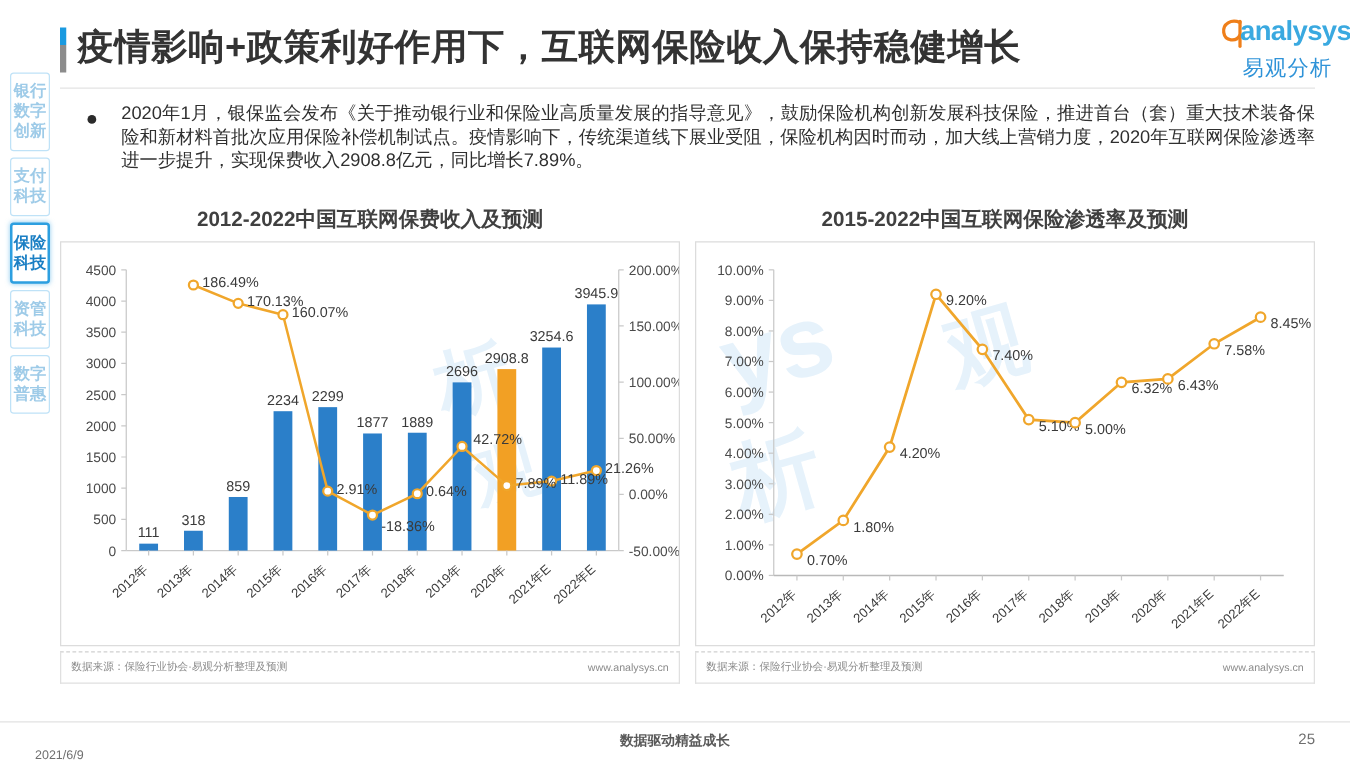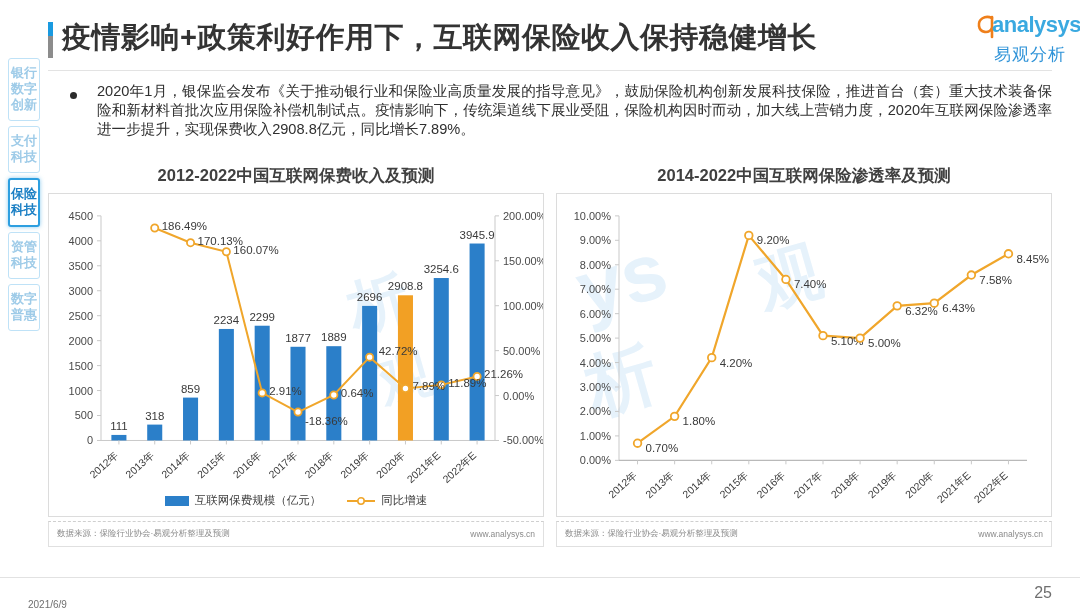--- a/index.html
+++ b/index.html
@@ -61,21 +61,21 @@
      justify-content:center;align-items:center;gap:26px;font-size:11.5px;color:#3d3d3d;}
   .lg-item{display:flex;align-items:center;gap:6px;}
   .lg-bar{width:24px;height:10px;background:#2b7fc9;display:inline-block;}
   .lg-line{width:28px;height:10px;position:relative;display:inline-block;}
   
   .bottombar{position:absolute;left:0;bottom:0;width:1080px;height:30px;
      border-top:1px solid #e2e2e2;}
   .bb-date{position:absolute;left:28px;top:21px;font-size:10px;color:#6f6f6f;text-align:center;}
   .bb-center{position:absolute;left:0;top:7px;width:100%;text-align:center;
      font-size:11px;color:#5a5a5a;font-weight:bold;}
-  .bb-page{position:absolute;right:28px;top:6px;font-size:16px;color:#6f6f6f;}
+  .bb-page{position:absolute;right:28px;top:6px;font-size:12px;color:#6f6f6f;}
   text{font-family:"Liberation Sans","DejaVu Sans",sans-serif;}
 </style>
 </head>
 <body>
 
 <div class="header">
   <div class="title-accent"></div>
   <div class="page-title">疫情影响+政策利好作用下，互联网保险收入保持稳健增长</div>
   <div class="header-rule"></div>
 
@@ -214,44 +214,29 @@
         <text x="148.54545454545456" y="51.00248000000002" text-anchor="start" font-size="11.5" fill="#3a3a3a">170.13%</text>
         <text x="184.36363636363637" y="60.096720000000005" text-anchor="start" font-size="11.5" fill="#3a3a3a">160.07%</text>
         <text x="220.1818181818182" y="202.16936" text-anchor="start" font-size="11.5" fill="#3a3a3a">2.91%</text>
         <text x="256" y="232.39744" text-anchor="start" font-size="11.5" fill="#3a3a3a">-18.36%</text>
         <text x="291.81818181818187" y="204.22144" text-anchor="start" font-size="11.5" fill="#3a3a3a">0.64%</text>
         <text x="329.6363636363636" y="162.18112000000002" text-anchor="start" font-size="11.5" fill="#3a3a3a">42.72%</text>
         <text x="363.4545454545455" y="197.66744" text-anchor="start" font-size="11.5" fill="#3a3a3a">7.89%</text>
         <text x="399.2727272727273" y="194.05144" text-anchor="start" font-size="11.5" fill="#3a3a3a">11.89%</text>
         <text x="435.0909090909091" y="185.58096" text-anchor="start" font-size="11.5" fill="#3a3a3a">21.26%</text>
       </svg>
-    <div class="legend">
-      <div class="lg-item">
-        <span class="lg-bar"></span>
-        <span>互联网保费规模（亿元）</span>
-      </div>
-      <div class="lg-item">
-        <span class="lg-line">
-          <svg width="28" height="10" viewBox="0 0 28 10">
-              <line x1="0" y1="5" x2="28" y2="5" stroke="#f0a62b" stroke-width="2"></line>
-              <circle cx="14" cy="5" r="3.2" fill="#fff" stroke="#f0a62b" stroke-width="1.6"></circle>
-            </svg>
-        </span>
-        <span>同比增速</span>
-      </div>
-    </div>
   </div>
   <div class="panel-foot">
     <span class="foot-src">数据来源：保险行业协会·易观分析整理及预测</span>
     <span class="foot-url">www.analysys.cn</span>
   </div>
 </div>
 
 <div class="panel" id="panel-right">
-  <div class="panel-title">2014-2022中国互联网保险渗透率及预测</div>
+  <div class="panel-title">2015-2022中国互联网保险渗透率及预测</div>
   <div class="panel-body">
     <div class="wm" style="left:20px;top:40px;font-size:80px;transform:rotate(-16deg);">ys</div>
     <div class="wm" style="left:30px;top:140px;font-size:70px;transform:rotate(-16deg);">析</div>
     <div class="wm" style="left:200px;top:40px;font-size:64px;transform:rotate(-16deg);">观</div>
     <svg class="chartsvg" id="svg-right" viewBox="0 0 494 324" preserveAspectRatio="none">
         <line x1="62" y1="22" x2="62" y2="268" stroke="#c9c9c9" stroke-width="1"></line>
         <line x1="58" y1="268" x2="62" y2="268" stroke="#c9c9c9" stroke-width="1"></line>
         <text x="54" y="272" text-anchor="end" font-size="11" fill="#4a4a4a">0.00%</text>
         <line x1="58" y1="243.4" x2="62" y2="243.4" stroke="#c9c9c9" stroke-width="1"></line>
         <text x="54" y="247.4" text-anchor="end" font-size="11" fill="#4a4a4a">1.00%</text>
@@ -322,14 +307,15 @@
       </svg>
   </div>
   <div class="panel-foot">
     <span class="foot-src">数据来源：保险行业协会·易观分析整理及预测</span>
     <span class="foot-url">www.analysys.cn</span>
   </div>
 </div>
 
 <div class="bottombar">
   <div class="bb-date">2021/6/9</div>
+  <div class="bb-center">数据驱动精益成长</div>
   <div class="bb-page">25</div>
 </div>
 
 </body></html>

